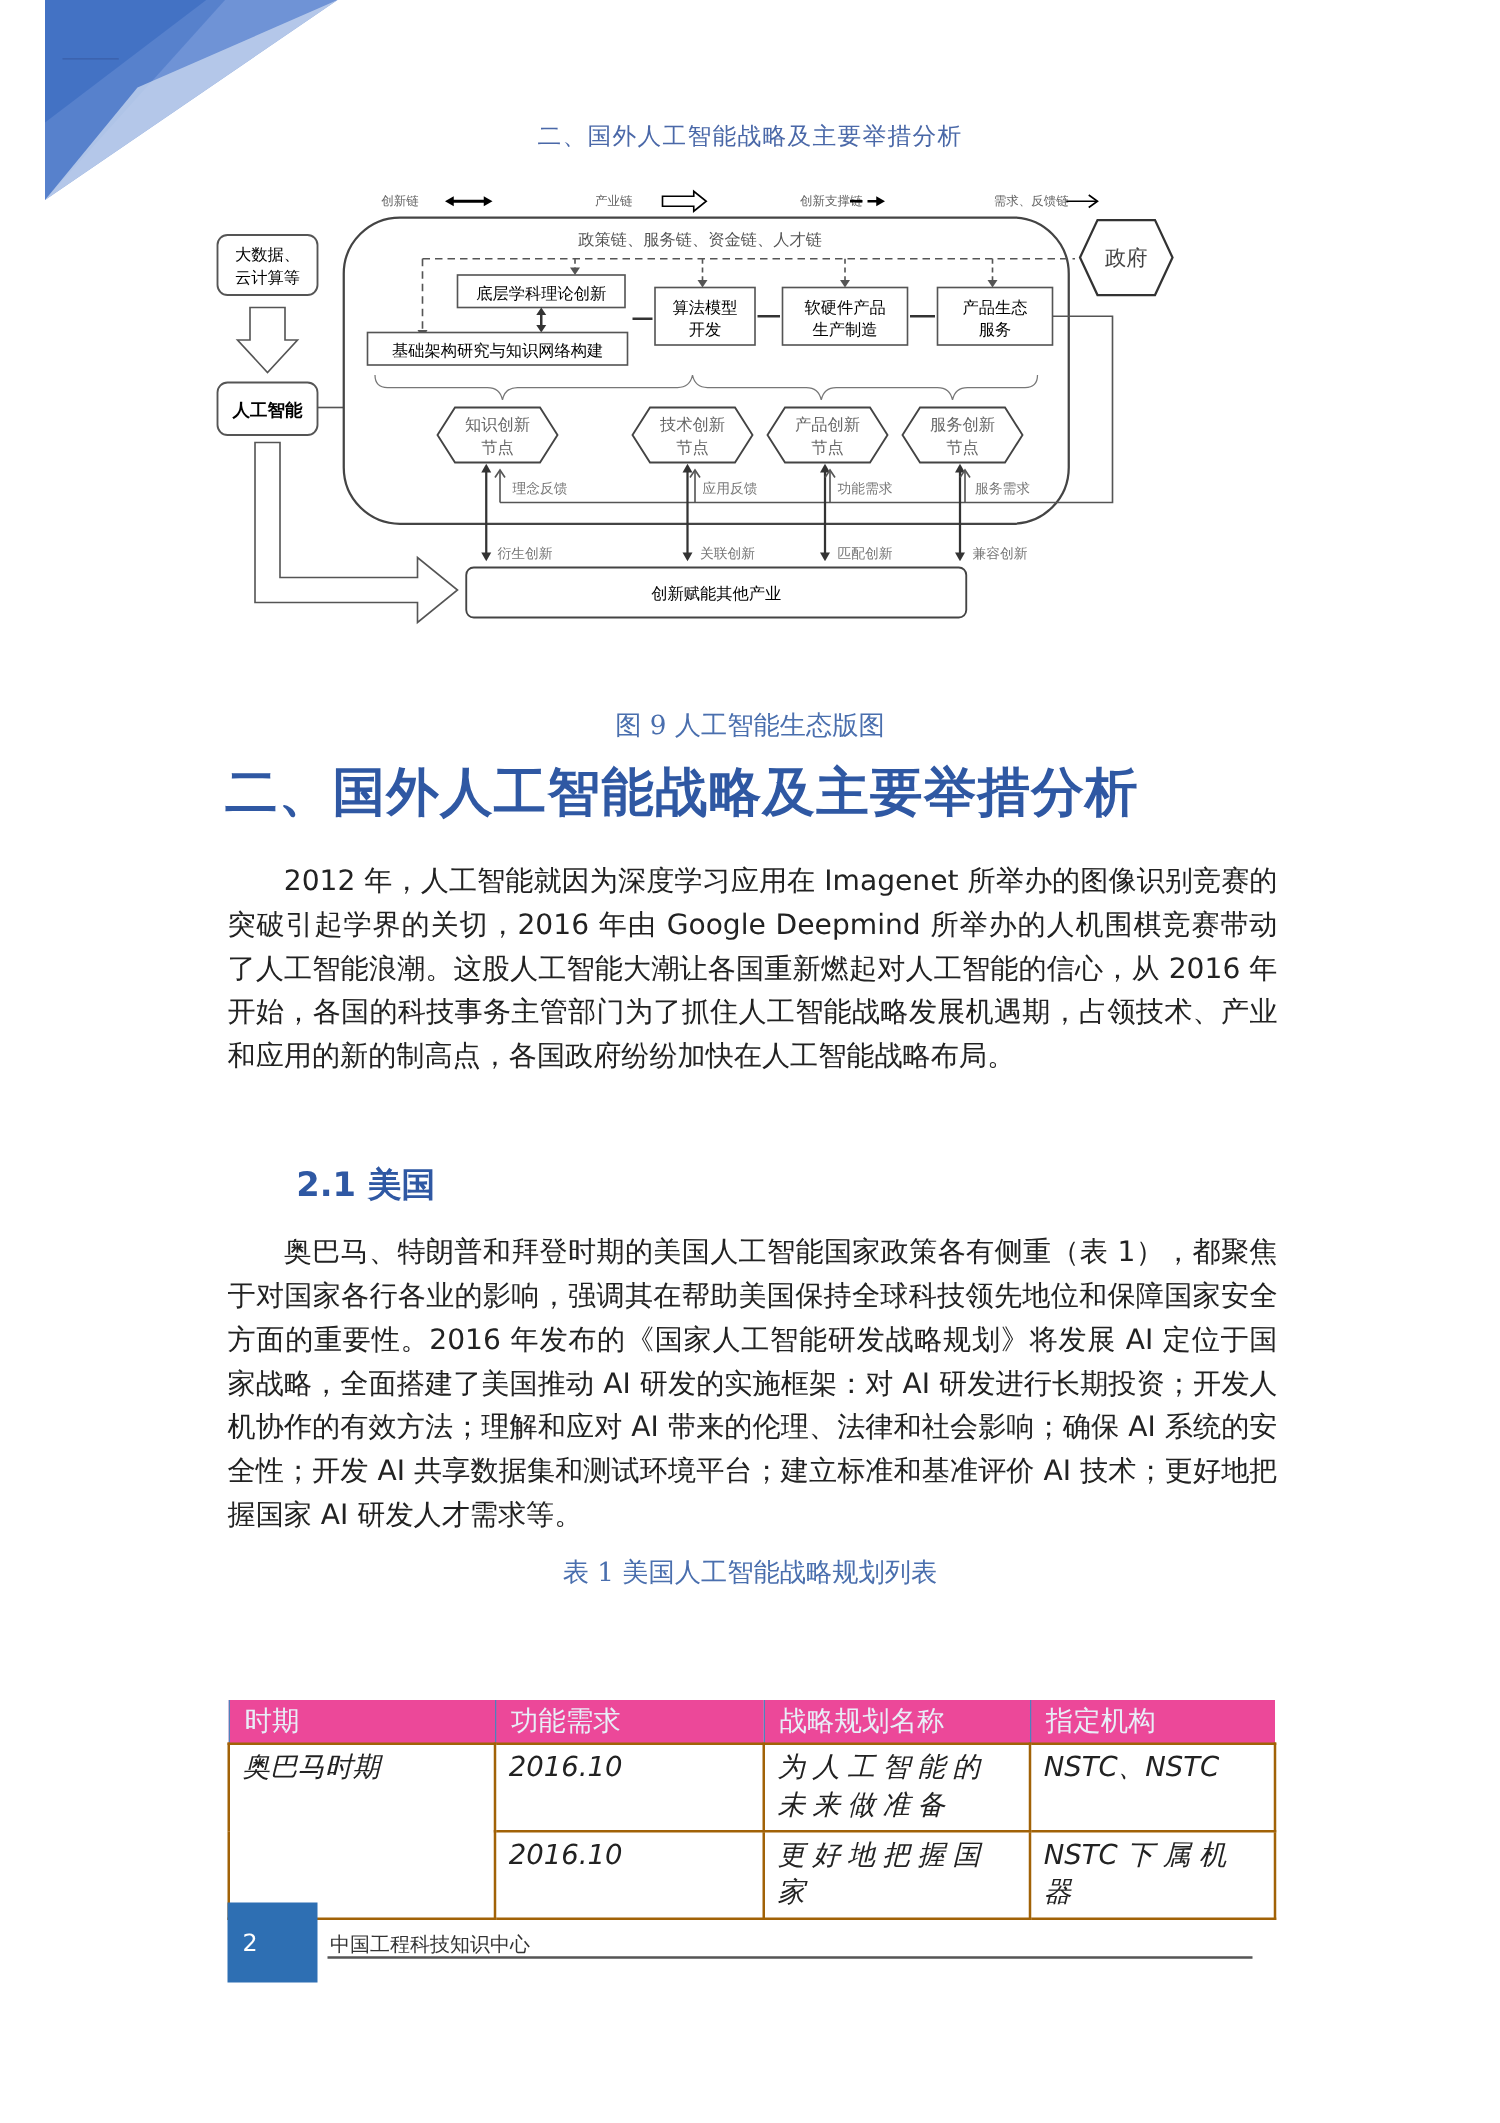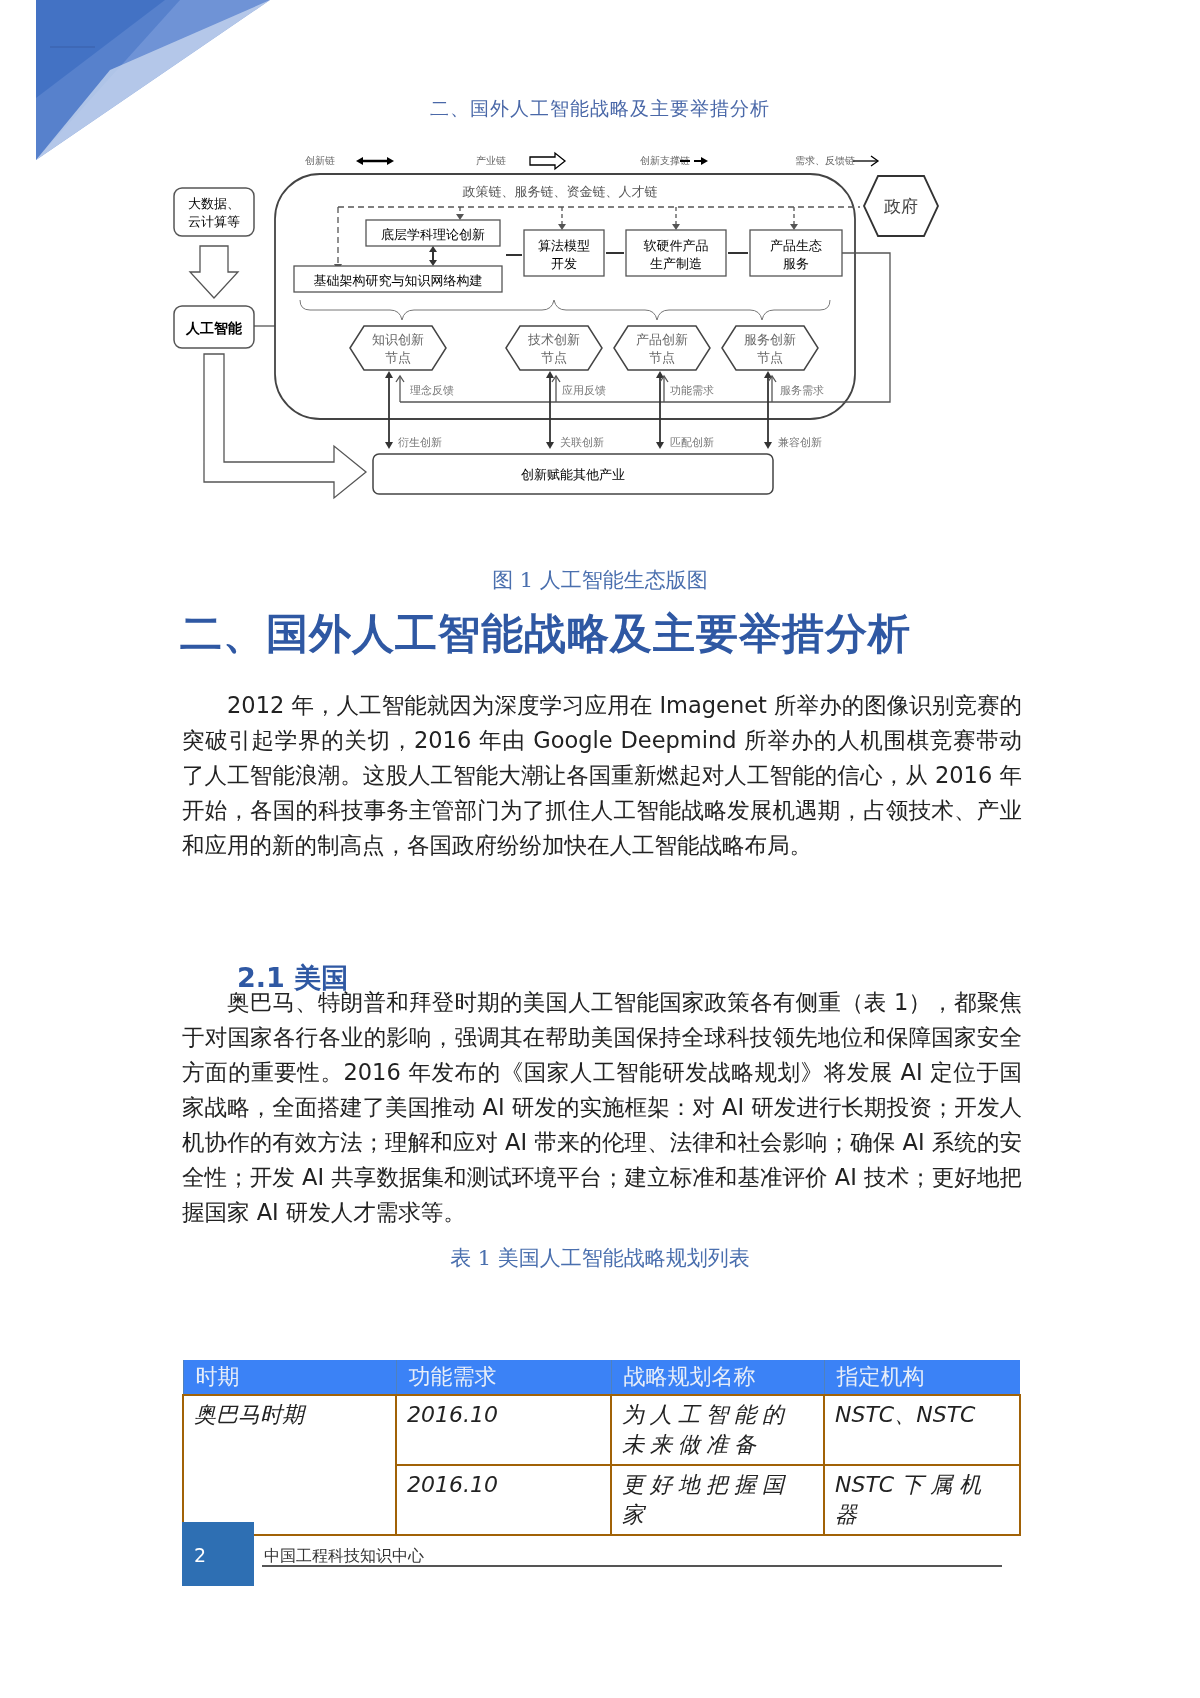--- a/index.html
+++ b/index.html
@@ -6,25 +6,25 @@
   body{width:1200px;height:1698px;position:relative;overflow:hidden;font-family:"DejaVu Sans","Liberation Sans",sans-serif;color:#222;}
   .corner{position:absolute;left:0;top:0;width:280px;height:170px;}
   .running-header{position:absolute;left:0;width:1200px;top:96px;text-align:center;font-family:"DejaVu Serif","Liberation Serif",serif;font-size:19px;color:#4a68a8;letter-spacing:1px;}
   .figure{position:absolute;left:170px;top:140px;width:860px;height:410px;}
   .figure svg{width:860px;height:410px;display:block;}
   .fig-caption{position:absolute;left:0;width:1200px;top:566px;text-align:center;font-family:"DejaVu Serif","Liberation Serif",serif;font-size:21px;color:#4a6fae;}
   .h1{position:absolute;left:180px;top:606px;font-size:42px;font-weight:bold;color:#2f58a3;letter-spacing:1px;font-family:"DejaVu Sans",sans-serif;}
   .para{position:absolute;left:182px;width:840px;font-size:22.5px;line-height:35px;color:#222;text-align:justify;text-justify:inter-character;}
   .para p{margin:0;text-indent:45px;}
   .p1{top:688px;}
-  .h2{position:absolute;left:237px;top:960px;font-size:27px;font-weight:bold;color:#2f58a3;}
+  .h2{position:absolute;left:237px;top:930px;font-size:27px;font-weight:bold;color:#2f58a3;}
   .p2{top:985px;}
   .tbl-caption{position:absolute;left:0;width:1200px;top:1244px;text-align:center;font-family:"DejaVu Serif","Liberation Serif",serif;font-size:21px;color:#4a6fae;}
   table.t1{position:absolute;left:182px;top:1360px;width:839px;border-collapse:collapse;font-size:22px;}
-  table.t1 th{background:#3b82f6;color:#e8eef8;font-weight:normal;text-align:left;padding:2px 12px;height:30px;font-family:"DejaVu Serif","Liberation Serif",serif;border-left:1px solid #4f81bd;}
+  table.t1 th{background:#ec4899;color:#e8eef8;font-weight:normal;text-align:left;padding:2px 12px;height:30px;font-family:"DejaVu Serif","Liberation Serif",serif;border-left:1px solid #4f81bd;}
   table.t1 td{border:2px solid #a16207;vertical-align:top;padding:4px 10px;line-height:30px;font-style:italic;}
   table.t1 td.serif{font-family:"DejaVu Serif","Liberation Serif",serif;}
   .c1{width:188px;} .c2{width:190px;} .c3{width:188px;}
   .spaced{letter-spacing:6px;}
   .footer-box{position:absolute;left:182px;top:1522px;width:72px;height:64px;background:#2e6fb3;}
   .footer-num{position:absolute;left:194px;top:1544px;font-size:19px;color:#fff;}
   .footer-text{position:absolute;left:264px;top:1546px;font-family:"DejaVu Serif","Liberation Serif",serif;font-size:16px;color:#333;}
   .footer-line{position:absolute;left:262px;top:1565px;width:740px;height:2px;background:#555;}
 </style>
 </head>
@@ -175,21 +175,21 @@
     <text x="390" y="306">关联创新</text>
     <text x="500" y="306">匹配创新</text>
     <text x="608" y="306">兼容创新</text>
   </g>
 
   <rect x="203" y="314" width="400" height="40" rx="6" fill="#fff" stroke="#444" stroke-width="1.5"></rect>
   <text x="403" y="339" font-size="13" text-anchor="middle" font-family="DejaVu Sans, sans-serif">创新赋能其他产业</text>
 </svg>
 </div>
 
-<div class="fig-caption">图 1  人工智能生态版图</div>
+<div class="fig-caption">图 9  人工智能生态版图</div>
 
 <div class="h1">二、国外人工智能战略及主要举措分析</div>
 
 <div class="para p1">
   <p>2012 年，人工智能就因为深度学习应用在 Imagenet 所举办的图像识别竞赛的突破引起学界的关切，2016 年由 Google Deepmind 所举办的人机围棋竞赛带动了人工智能浪潮。这股人工智能大潮让各国重新燃起对人工智能的信心，从 2016 年开始，各国的科技事务主管部门为了抓住人工智能战略发展机遇期，占领技术、产业和应用的新的制高点，各国政府纷纷加快在人工智能战略布局。</p>
 </div>
 
 <div class="h2">2.1 美国</div>
 
 <div class="para p2">

